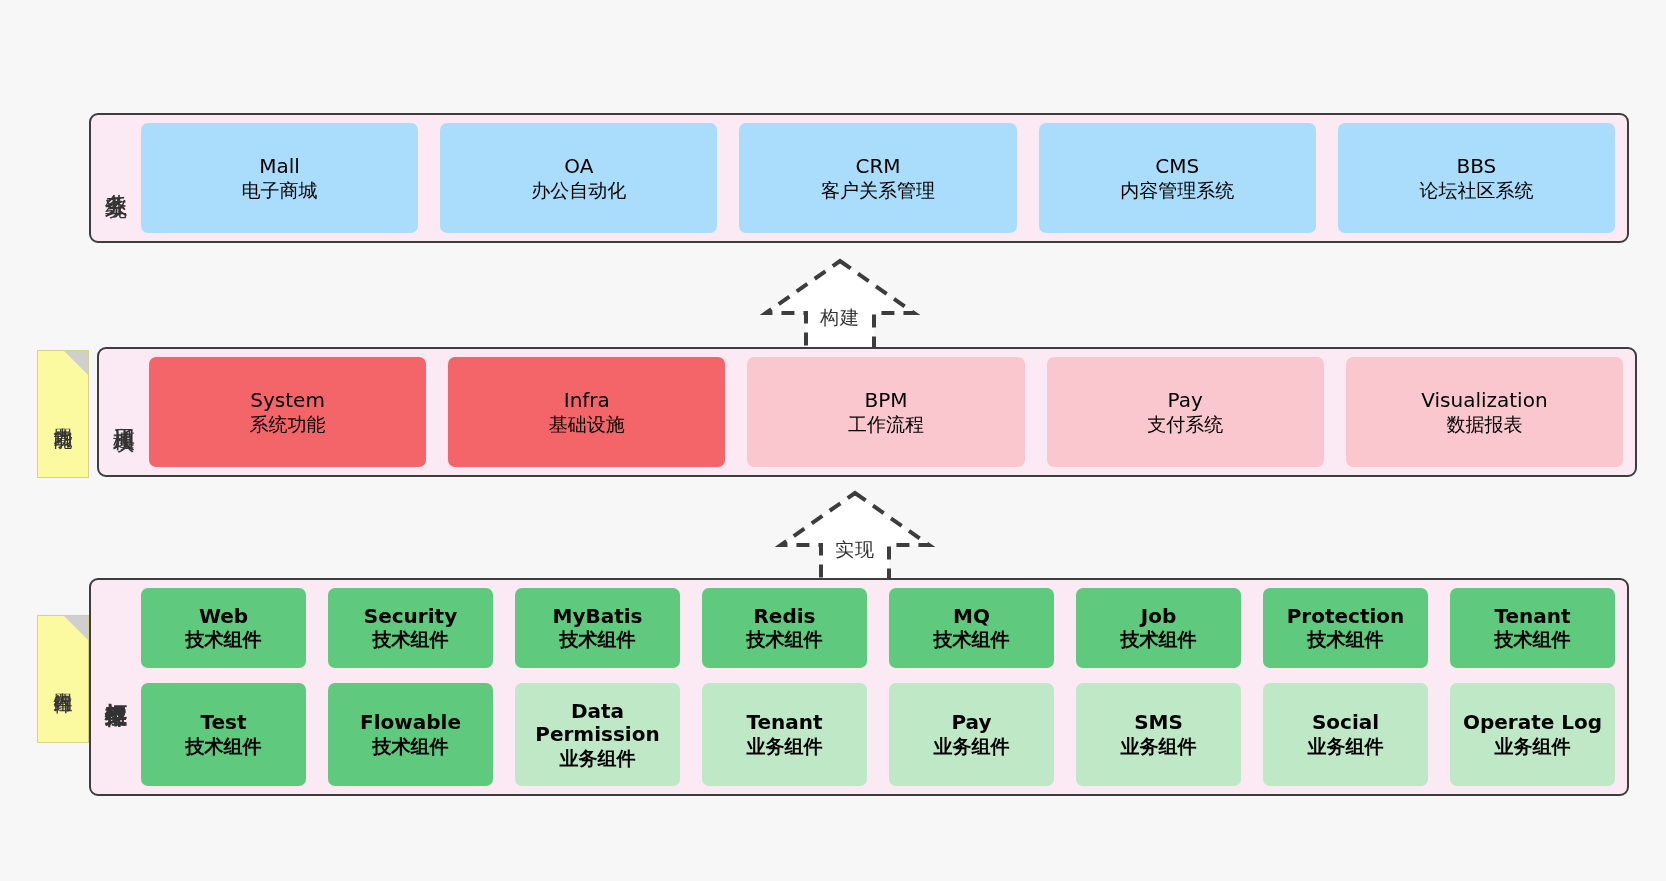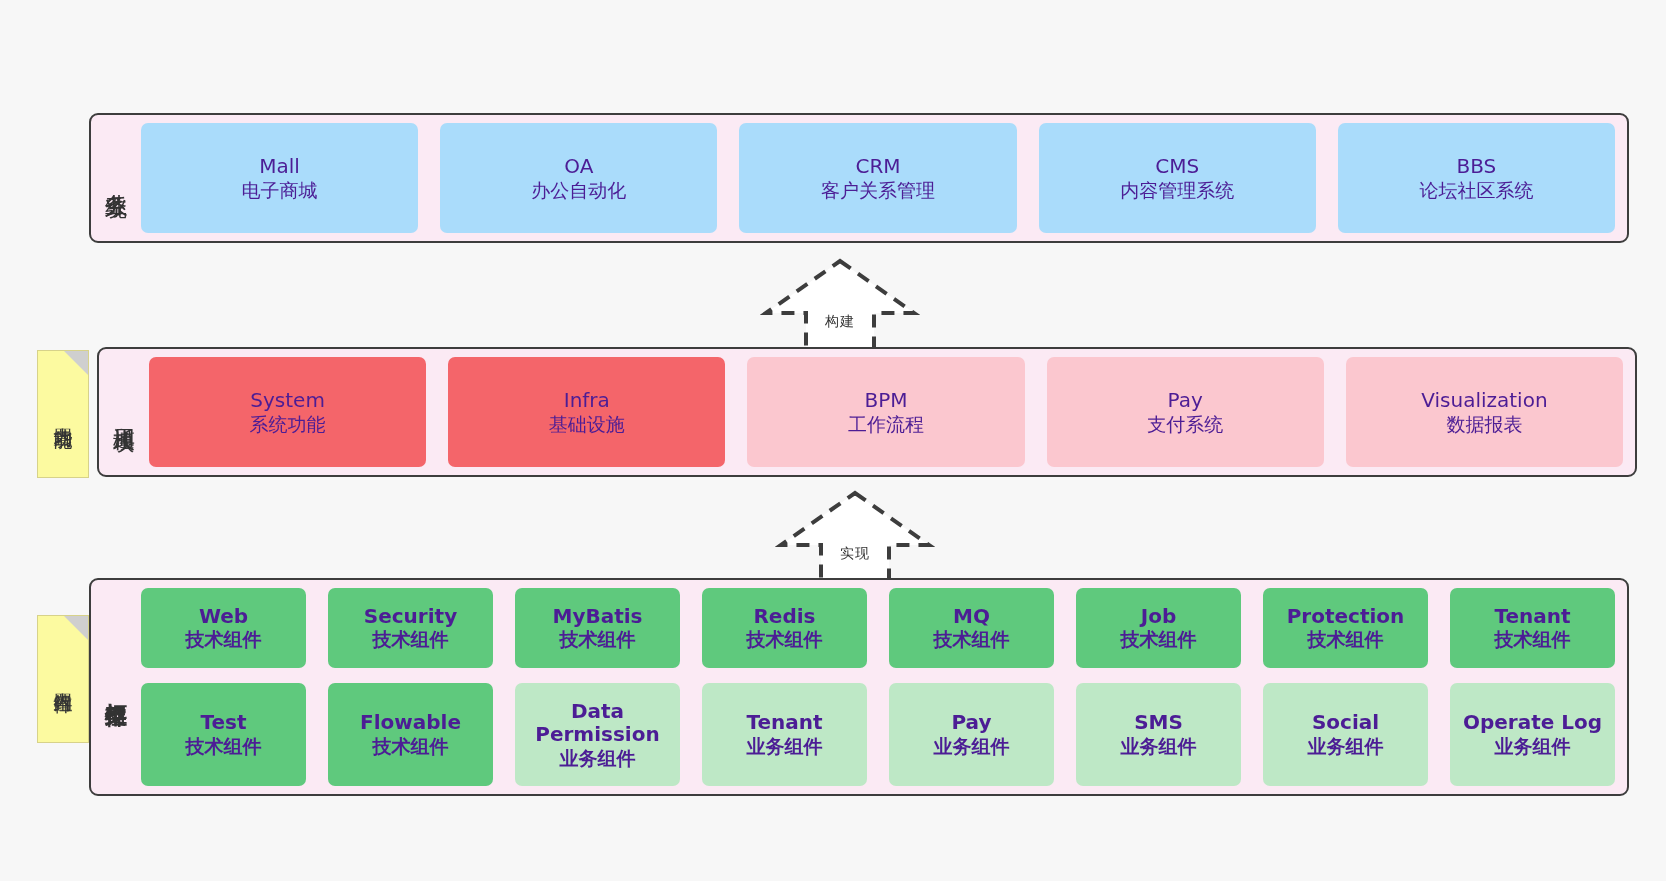--- a/index.html
+++ b/index.html
@@ -67,21 +67,21 @@
     flex: 1 1 0;
     border-radius: 7px;
     display: flex;
     flex-direction: column;
     align-items: center;
     justify-content: center;
     text-align: center;
     line-height: 1.18;
     padding: 12px 6px;
     box-sizing: border-box;
-    color: #4c1d95;
+    color: #000000;
   }
   .card .t1 { font-size: 20px; }
   .card .t2 { font-size: 19px; }
 
   .c-blue       { background: #aadcfb; }
   .c-red        { background: #f4656a; }
   .c-pink       { background: #fbc7cf; border-radius: 7px; }
   .c-green      { background: #5fc97d; }
   .c-lightgreen { background: #bee8c6; }
 
@@ -128,21 +128,21 @@
     width: 160px;
     height: 100px;
   }
   .arrow svg { display: block; width: 100%; height: 100%; }
   .arrow .arrow-label {
     position: absolute;
     left: 0;
     right: 0;
     bottom: 24px;
     text-align: center;
-    font-size: 14px;
+    font-size: 19px;
     color: #333333;
     letter-spacing: 1px;
     user-select: none;
   }
   #arrow-build     { left: 760px; top: 255px; }
   #arrow-implement { left: 775px; top: 487px; }
 </style>
 </head>
 <body>
 

